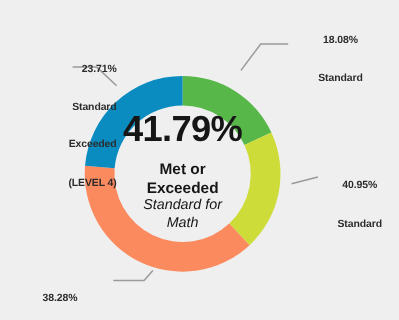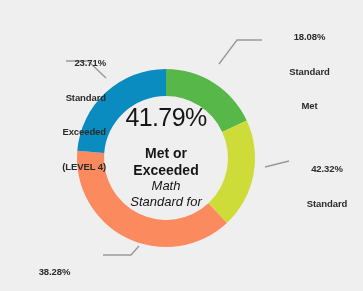--- a/index.html
+++ b/index.html
@@ -70,22 +70,22 @@
   #center-block {
     position: absolute;
     left: 104px;
     top: 103px;
     width: 124px;
     text-align: center;
     color: #161616;
   }
   #center-pct {
     display: block;
-    font-size: 25px;
-    font-weight: normal;
+    font-size: 33px;
+    font-weight: bold;
     line-height: 28px;
     letter-spacing: -0.6px;
   }
   #center-headline {
     display: block;
     font-size: 14px;
     font-weight: bold;
     line-height: 16.5px;
     margin-top: 14px;
   }
@@ -125,40 +125,39 @@
     </g>
   </svg>
 
   <div id="center-block">
     <span id="center-pct">41.79%</span>
     <span id="center-headline">
       <span class="ln">Met or</span>
       <span class="ln">Exceeded</span>
     </span>
     <span id="center-sub">
+      <span class="ln">Standard for</span>
       <span class="ln">Math</span>
-      <span class="ln">Standard for</span>
     </span>
   </div>
 
   <div class="callout" id="callout-level3">
     <span class="ln">18.08%</span>
     <span class="ln">Standard</span>
-    <span class="ln">Met</span>
   </div>
 
   <div class="callout" id="callout-level4">
     <span class="ln">23.71%</span>
     <span class="ln">Standard</span>
     <span class="ln">Exceeded</span>
     <span class="ln">(LEVEL 4)</span>
   </div>
 
   <div class="callout" id="callout-level2">
-    <span class="ln">42.32%</span>
+    <span class="ln">40.95%</span>
     <span class="ln">Standard</span>
   </div>
 
   <div class="callout" id="callout-level1">
     <span class="ln">38.28%</span>
     
     
     
   </div>
 

